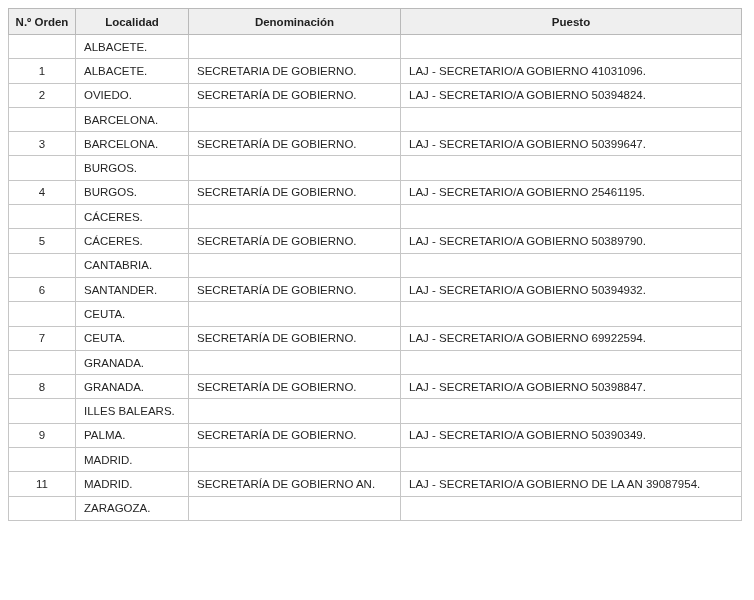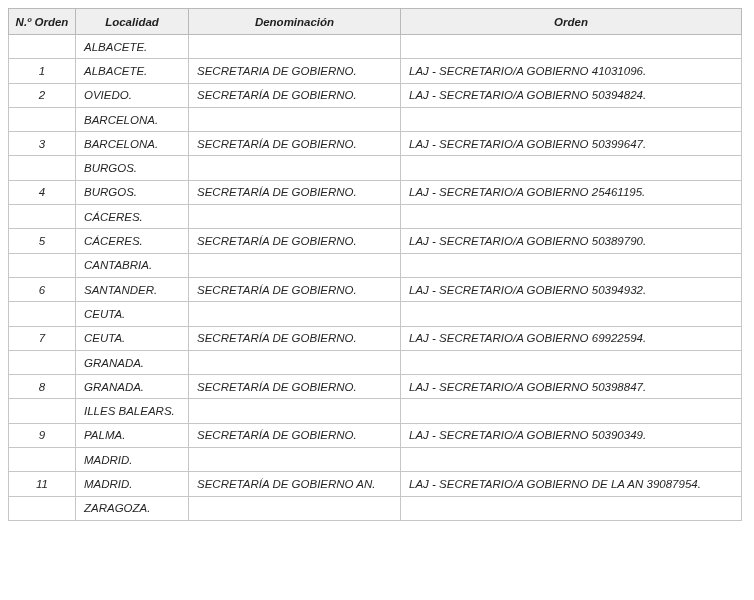--- a/index.html
+++ b/index.html
@@ -15,21 +15,20 @@
     left: 8px;
     top: 8px;
     width: 734px;
   }
   table.puestos {
     border-collapse: collapse;
     table-layout: fixed;
     width: 100%;
     font-size: 11.5px;
     color: #262626;
-    font-style: italic;
   }
   table.puestos col.c-orden  { width: 67px; }
   table.puestos col.c-loc    { width: 113px; }
   table.puestos col.c-denom  { width: 212px; }
   table.puestos col.c-puesto { width: auto; }
   table.puestos th {
     background: #efefef;
     border: 1px solid #b9b9b9;
     font-weight: bold;
     text-align: center;
@@ -59,21 +58,21 @@
       <col class="c-orden">
       <col class="c-loc">
       <col class="c-denom">
       <col class="c-puesto">
     </colgroup>
     <thead>
       <tr>
         <th>N.º Orden</th>
         <th>Localidad</th>
         <th>Denominación</th>
-        <th>Orden</th>
+        <th>Puesto</th>
       </tr>
     </thead>
     <tbody>
   <tr>
     <td class="center"></td>
     <td>ALBACETE.</td>
     <td></td>
     <td></td>
   </tr>
 

